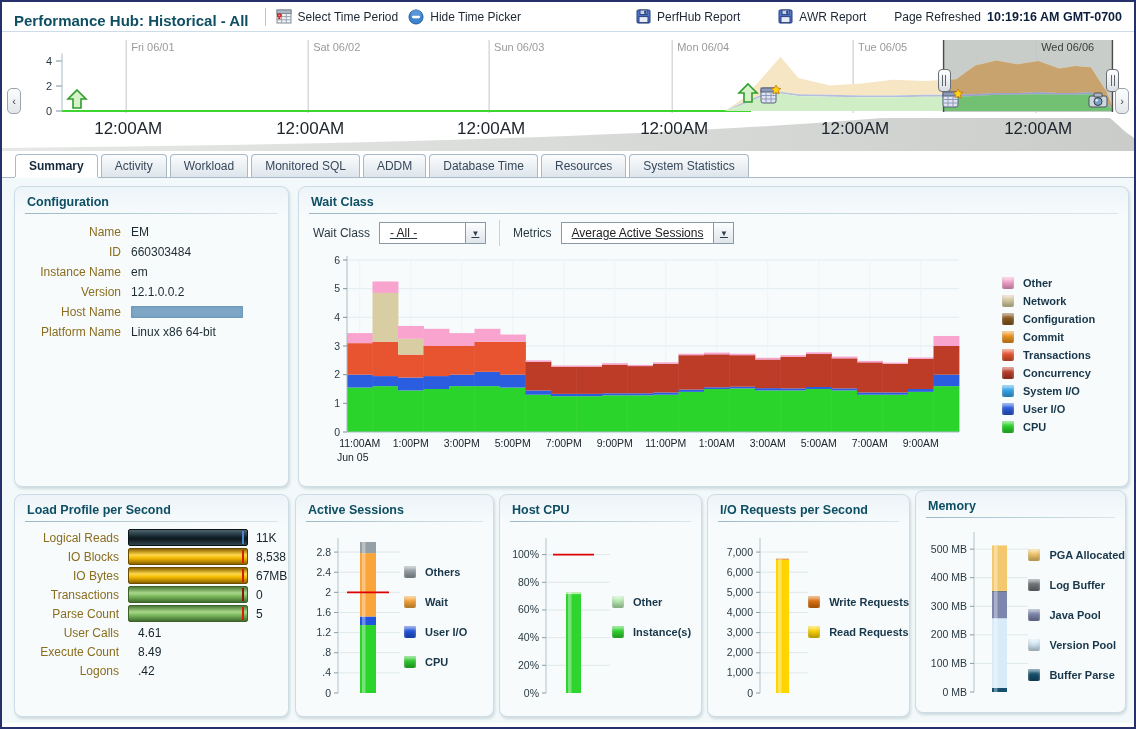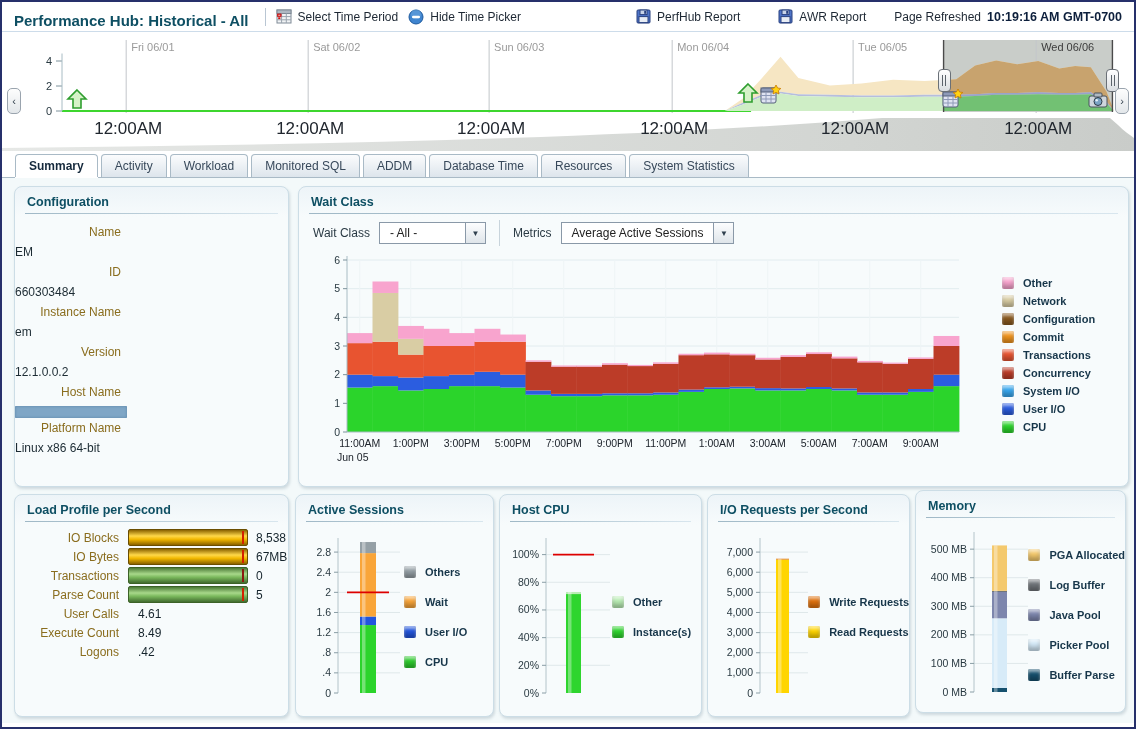--- a/index.html
+++ b/index.html
@@ -32,28 +32,28 @@
   .tab{font-size:12px;color:#37485a;padding:4px 13px 4px;border:1px solid #a9bac6;border-bottom:none;border-radius:4px 4px 0 0;background:linear-gradient(#fbfcfd,#dde5ec);margin-right:3px;position:relative;top:0;cursor:pointer;white-space:nowrap;}
   .tab.active{background:#fff;font-weight:bold;color:#15293c;box-shadow:0 2px 0 #fff;}
 
   
   .content{position:relative;height:545px;background:#f3f9fa;}
   .panel{position:absolute;background:#f7fbfc;border:1px solid #ccdde6;border-radius:8px;box-shadow:1px 2px 3px rgba(110,135,150,.28);background-image:linear-gradient(#edf4f8,#f7fbfc 30px);}
   .panel h2{margin:8px 12px 4px;font-size:12.5px;color:#0e4f63;font-weight:bold;}
   .rule{height:1px;background:linear-gradient(to right,#9fb8c6,#d8e6ee);margin:0 10px 6px;}
 
   
-  .kvrow{display:flex;font-size:12px;line-height:20px;flex-direction:column;}
+  .kvrow{display:flex;font-size:12px;line-height:20px;}
   .kvlabel{width:106px;text-align:right;color:#8a6d1e;padding-right:10px;flex:none;}
   .kvval{color:#1c2b33;}
   .redact{width:112px;height:12px;background:#7fa6c6;border-radius:1px;margin-top:4px;box-shadow:inset 0 0 3px #5c86a8;}
 
   
   .wc-controls{display:flex;align-items:center;gap:9px;margin:4px 0 4px 14px;font-size:12px;color:#2a3a44;}
-  .dd{display:flex;border:1px solid #8a99a8;background:#fff;height:20px;align-items:stretch;cursor:pointer;}
+  .dd{display:flex;border:1px solid #8a99a8;background:#fff;height:20px;align-items:stretch;cursor:pointer;text-decoration:underline;}
   .dd-val{padding:3px 10px 0;font-size:12px;color:#222;white-space:nowrap;}
   .dd-btn{width:19px;background:linear-gradient(#fcfdfe,#dfe5ea);border-left:1px solid #8a99a8;display:flex;align-items:center;justify-content:center;font-size:8px;color:#30404e;}
   .ctl-sep{width:1px;height:26px;background:#c8d4dc;margin:0 4px;}
   .wc-body{display:flex;align-items:center;}
 
   
   .legend{display:flex;flex-direction:column;}
   .legend .li{display:flex;align-items:center;gap:9px;font-size:11px;font-weight:bold;color:#17364a;white-space:nowrap;}
   .legend .sw{width:12px;height:12px;border-radius:2px;flex:none;box-shadow:inset 0 3px 3px rgba(255,255,255,.55),inset 0 -4px 4px rgba(0,0,0,.28);}
   .legend.tight .li{margin:3px 0;}
@@ -485,20 +485,27 @@
             </div>
           </div>
       </div>
     </section>
 
     <section class="panel" style="left:12px;top:316px;width:273px;height:221px;">
       <h2>Load Profile per Second</h2>
       <div class="rule"></div>
       <div id="lp-rows" style="margin-top:6px;">
           <div class="lprow">
+            <span class="lplabel">Logical Reads</span>
+            <span class="lpbar bar-dark">
+              <span class="lptick" style="background: rgb(74, 134, 200);"></span>
+            </span>
+            <span class="lpval">11K</span>
+          </div>
+          <div class="lprow">
             <span class="lplabel">IO Blocks</span>
             <span class="lpbar bar-yellow">
               <span class="lptick" style="background: rgb(212, 32, 0);"></span>
             </span>
             <span class="lpval">8,538</span>
           </div>
           <div class="lprow">
             <span class="lplabel">IO Bytes</span>
             <span class="lpbar bar-yellow">
               <span class="lptick" style="background: rgb(212, 32, 0);"></span>
@@ -716,21 +723,21 @@
             <div class="li">
               <span class="sw" style="background: rgb(112, 117, 122);"></span>
               <span>Log Buffer</span>
             </div>
             <div class="li">
               <span class="sw" style="background: rgb(125, 134, 173);"></span>
               <span>Java Pool</span>
             </div>
             <div class="li">
               <span class="sw" style="background: rgb(211, 233, 247);"></span>
-              <span>Picker Pool</span>
+              <span>Version Pool</span>
             </div>
             <div class="li">
               <span class="sw" style="background: rgb(21, 80, 110);"></span>
               <span>Buffer Parse</span>
             </div>
           </div>
         </div>
     </section>
 
   </main>

